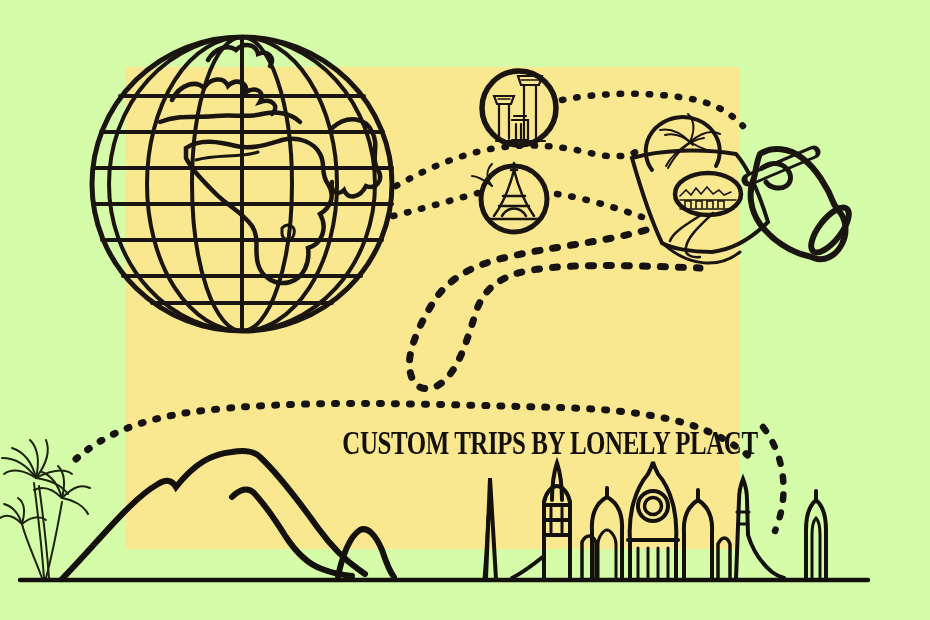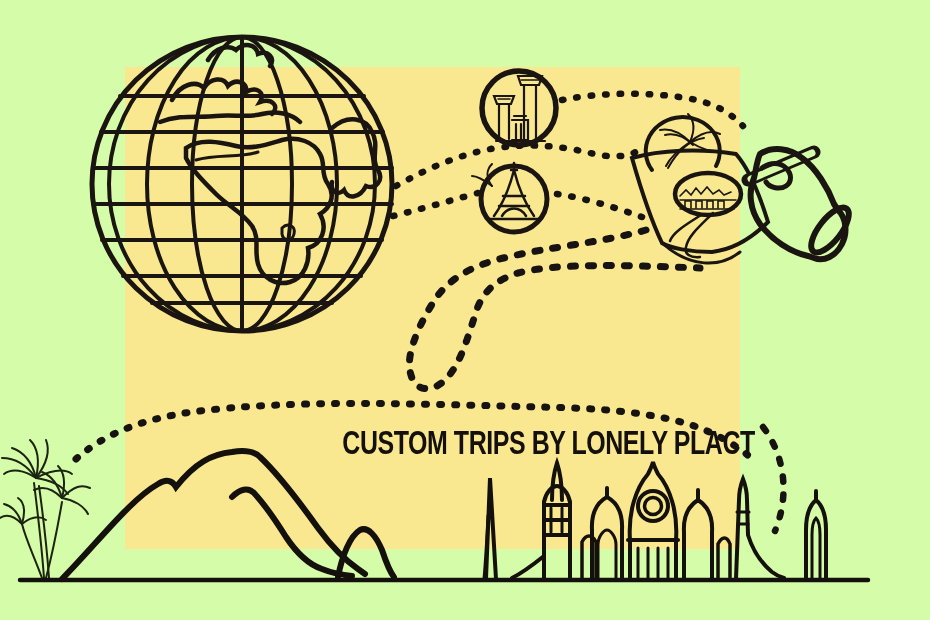--- a/index.html
+++ b/index.html
@@ -1,21 +1,21 @@
 <!DOCTYPE html>
 <html><head>
 <meta charset="utf-8">
 <style>
   html,body{margin:0;padding:0;}
   .canvas{
     position:relative;
     width:930px;height:620px;
     background:#d5fca8;
     overflow:hidden;
-    font-family:Liberation Sans, sans-serif;
+    font-family:Liberation Serif, serif;
   }
   .scene{position:absolute;left:0;top:0;}
   .headline{
     position:absolute;
     left:317px;top:424px;width:362px;
     text-align:center;
     font-weight:800;
     font-size:29px;
     letter-spacing:-0.5px;
     color:#14100c;

